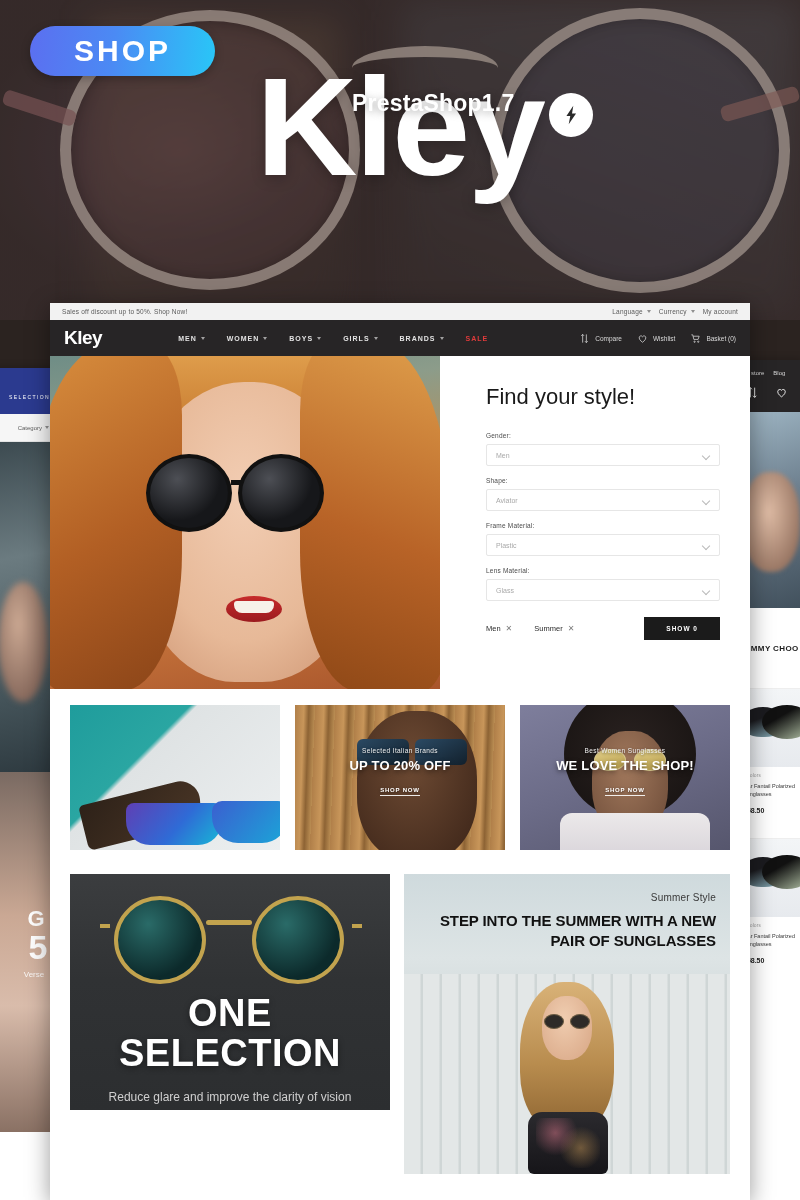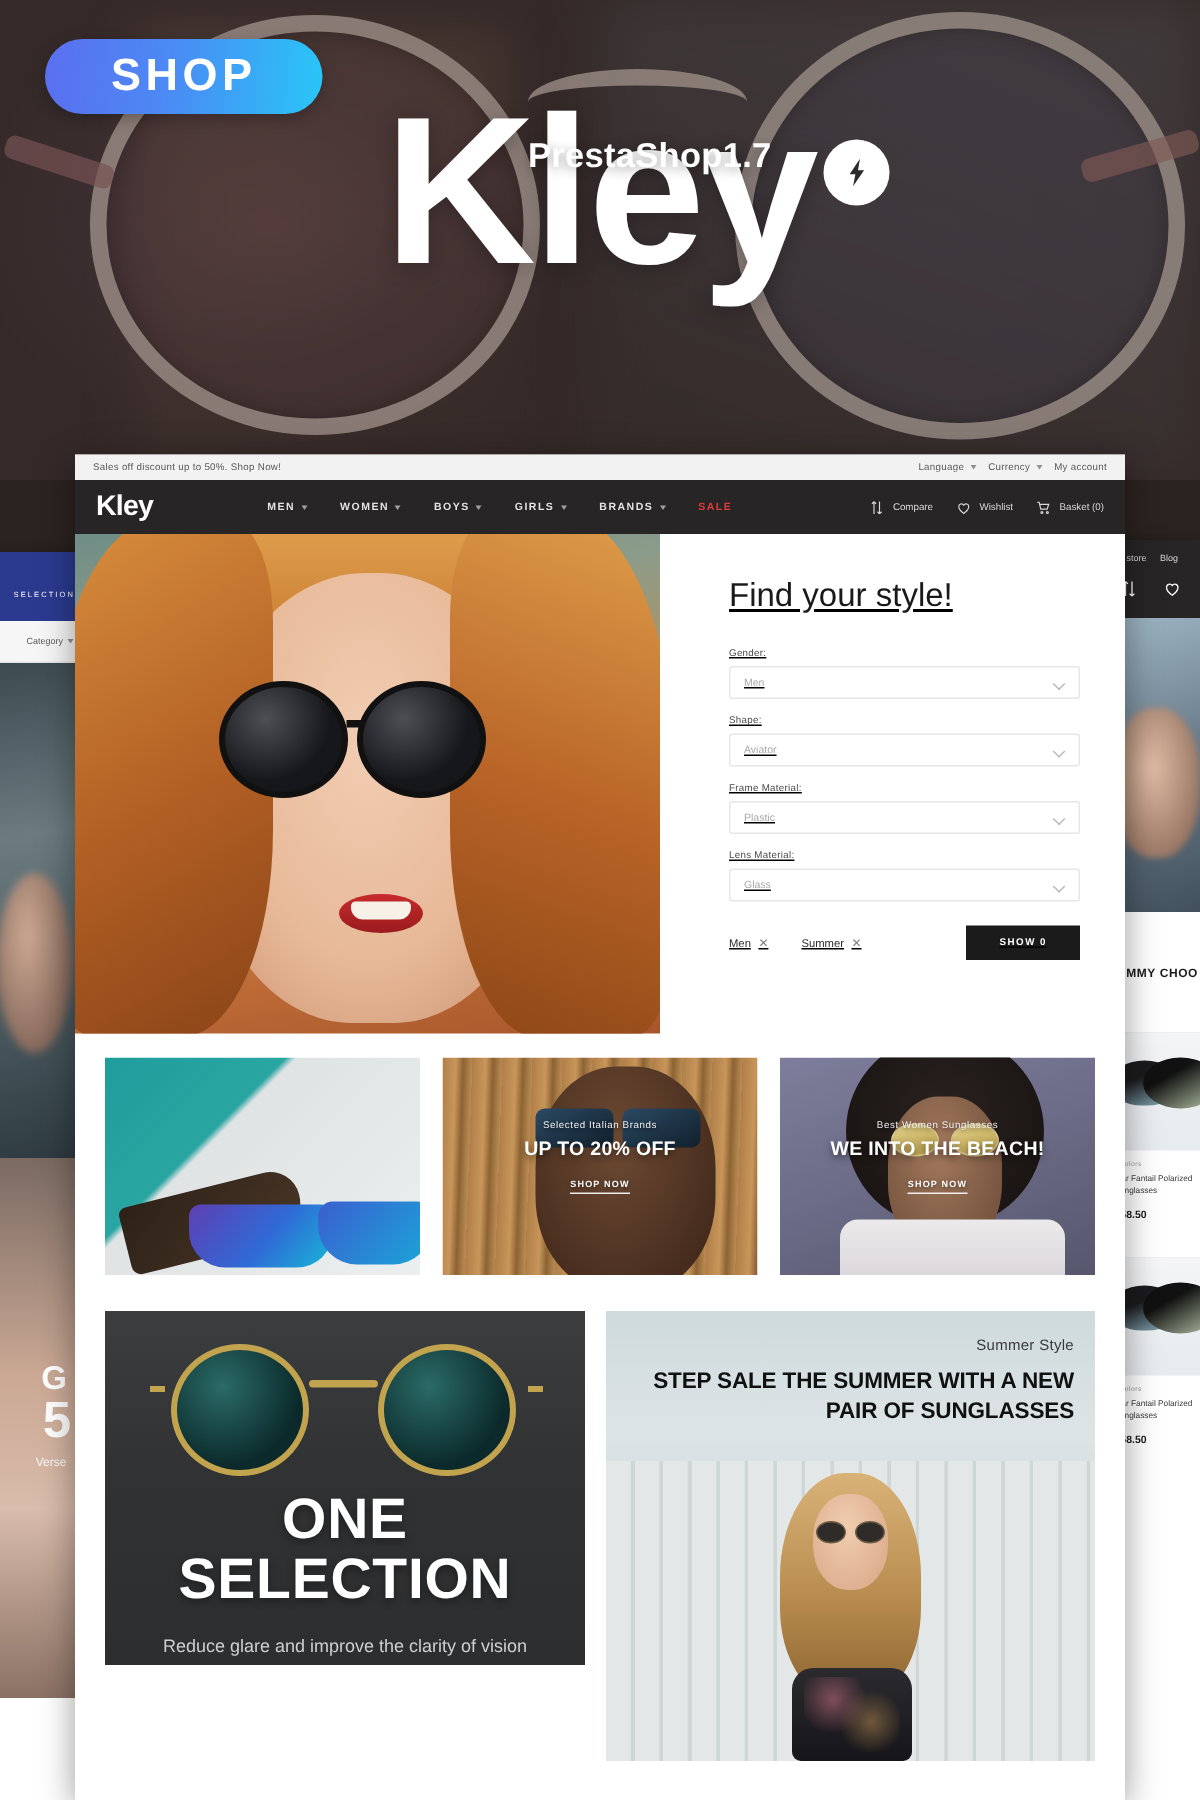--- a/index.html
+++ b/index.html
@@ -177,21 +177,21 @@
   .nav-menu { display:flex; align-items:center; gap:22px; margin-left:76px; }
   .nav-menu a { color:#e3e3e3; font-size:7px; font-weight:bold; letter-spacing:1px;
                 text-decoration:none; display:flex; align-items:center; gap:4px; }
   .nav-menu a.sale { color:#e03b3b; }
   .nav-right { margin-left:auto; display:flex; align-items:center; gap:15px; }
   .nav-right .ni { display:flex; align-items:center; gap:5px;
                    color:#d9d9d9; font-size:6.5px; }
   .nav-right svg { display:block; }
 
   
-  .hero-row { display:flex; height:333px;text-decoration:underline; }
+  .hero-row { display:flex; height:333px; }
   .hero-img {
     width:390px; height:333px; position:relative; overflow:hidden;
     background:linear-gradient(170deg,#6f8d86 0%,#8c9c8a 20%,#b98f55 45%,#c8763c 70%,#a8552c 100%);
   }
   .face {
     position:absolute; left:86px; top:26px; width:225px; height:300px;
     border-radius:48% 48% 44% 44%;
     background:radial-gradient(ellipse at 48% 38%, #f2cdb3 0%, #e7b998 55%, #c98f6d 100%);
   }
   .hair-l {
@@ -584,21 +584,21 @@
       <div class="bg"></div>
       <div class="afro"></div>
         <div class="fc"></div>
       <div class="gl">
           <i></i>
           <i></i>
         </div>
       <div class="shirt"></div>
       <div class="txt">
         <div class="sub">Best Women Sunglasses</div>
-        <div class="ttl">WE INTO THE BEACH!</div>
+        <div class="ttl">WE LOVE THE SHOP!</div>
         <span class="sn">SHOP NOW</span>
       </div>
     </div>
   </div>
 
   <div class="bottom">
     <div class="obsession">
       <div class="obs-gl">
         <div class="lens2 a"></div>
           <div class="lens2 b"></div>
@@ -621,17 +621,17 @@
         <div class="sm-hair"></div>
         <div class="sm-face"></div>
         <div class="sm-sg">
             <i></i>
             <i></i>
           </div>
         <div class="sm-body"></div>
       </div>
       <div class="sm-txt">
         <div class="s">Summer Style</div>
-        <h3>STEP SALE THE SUMMER WITH A NEW PAIR OF SUNGLASSES</h3>
+        <h3>STEP INTO THE SUMMER WITH A NEW PAIR OF SUNGLASSES</h3>
       </div>
     </div>
   </div>
 </div>
 
 </body></html>

